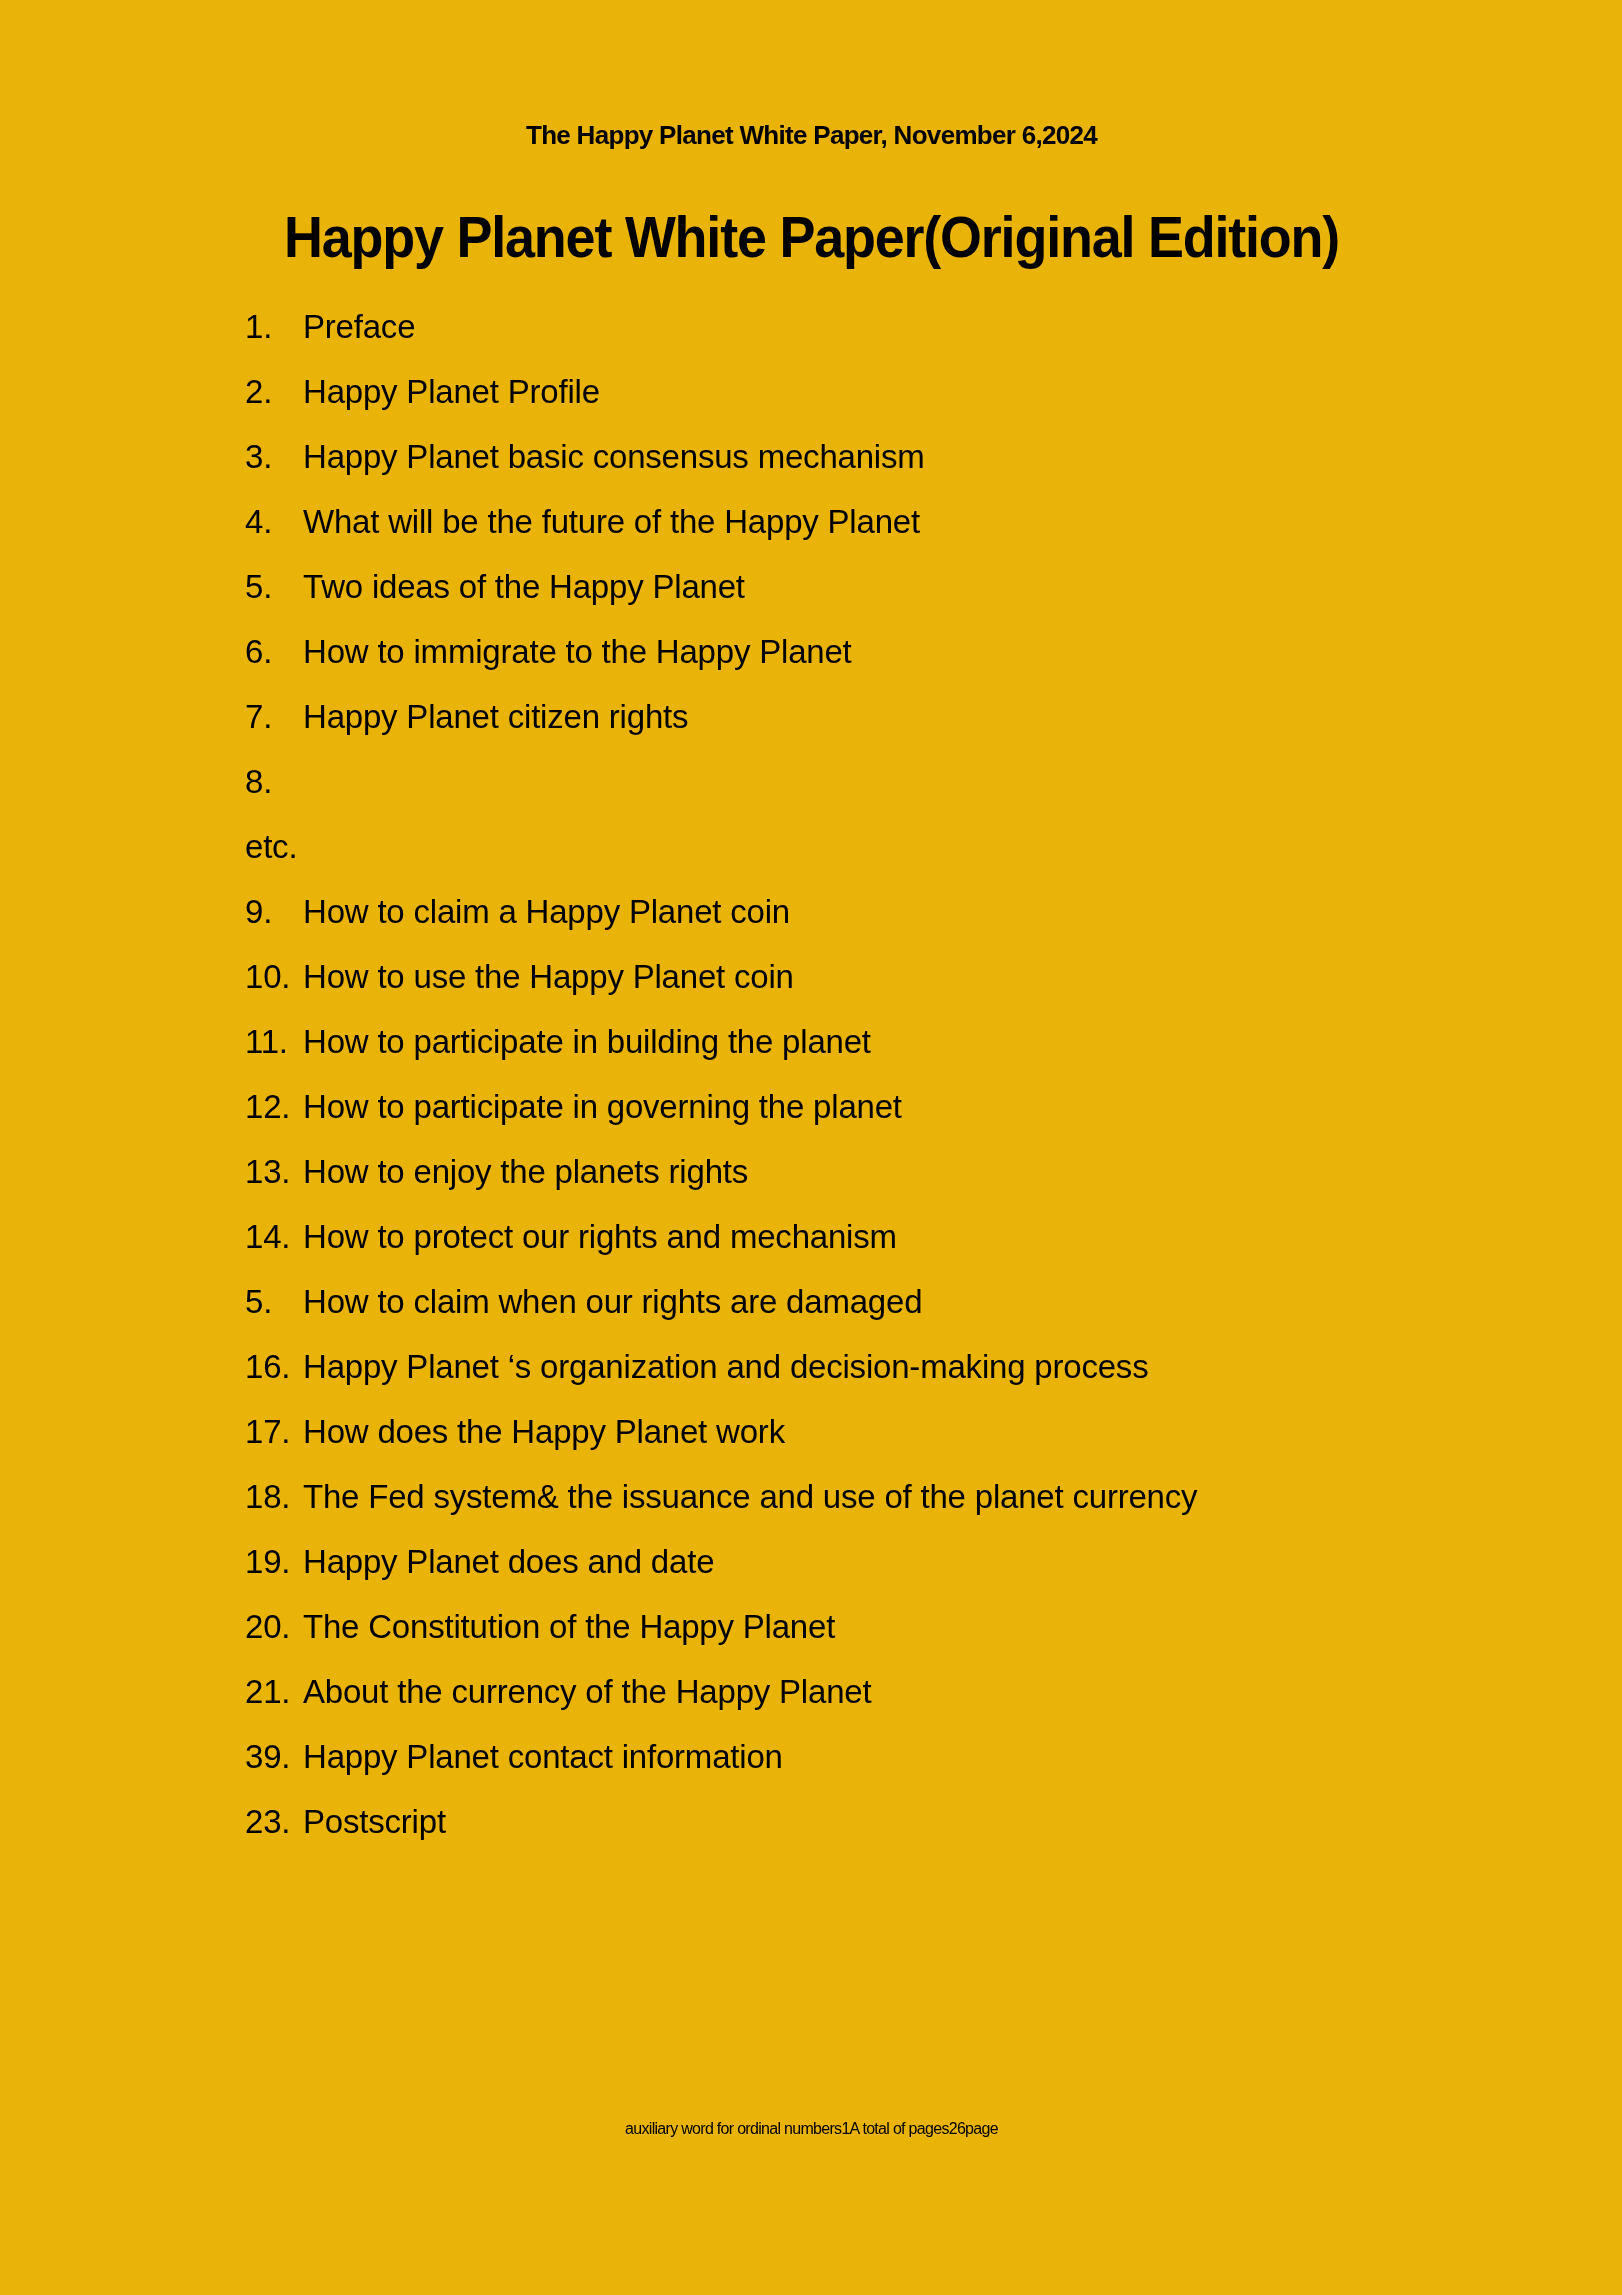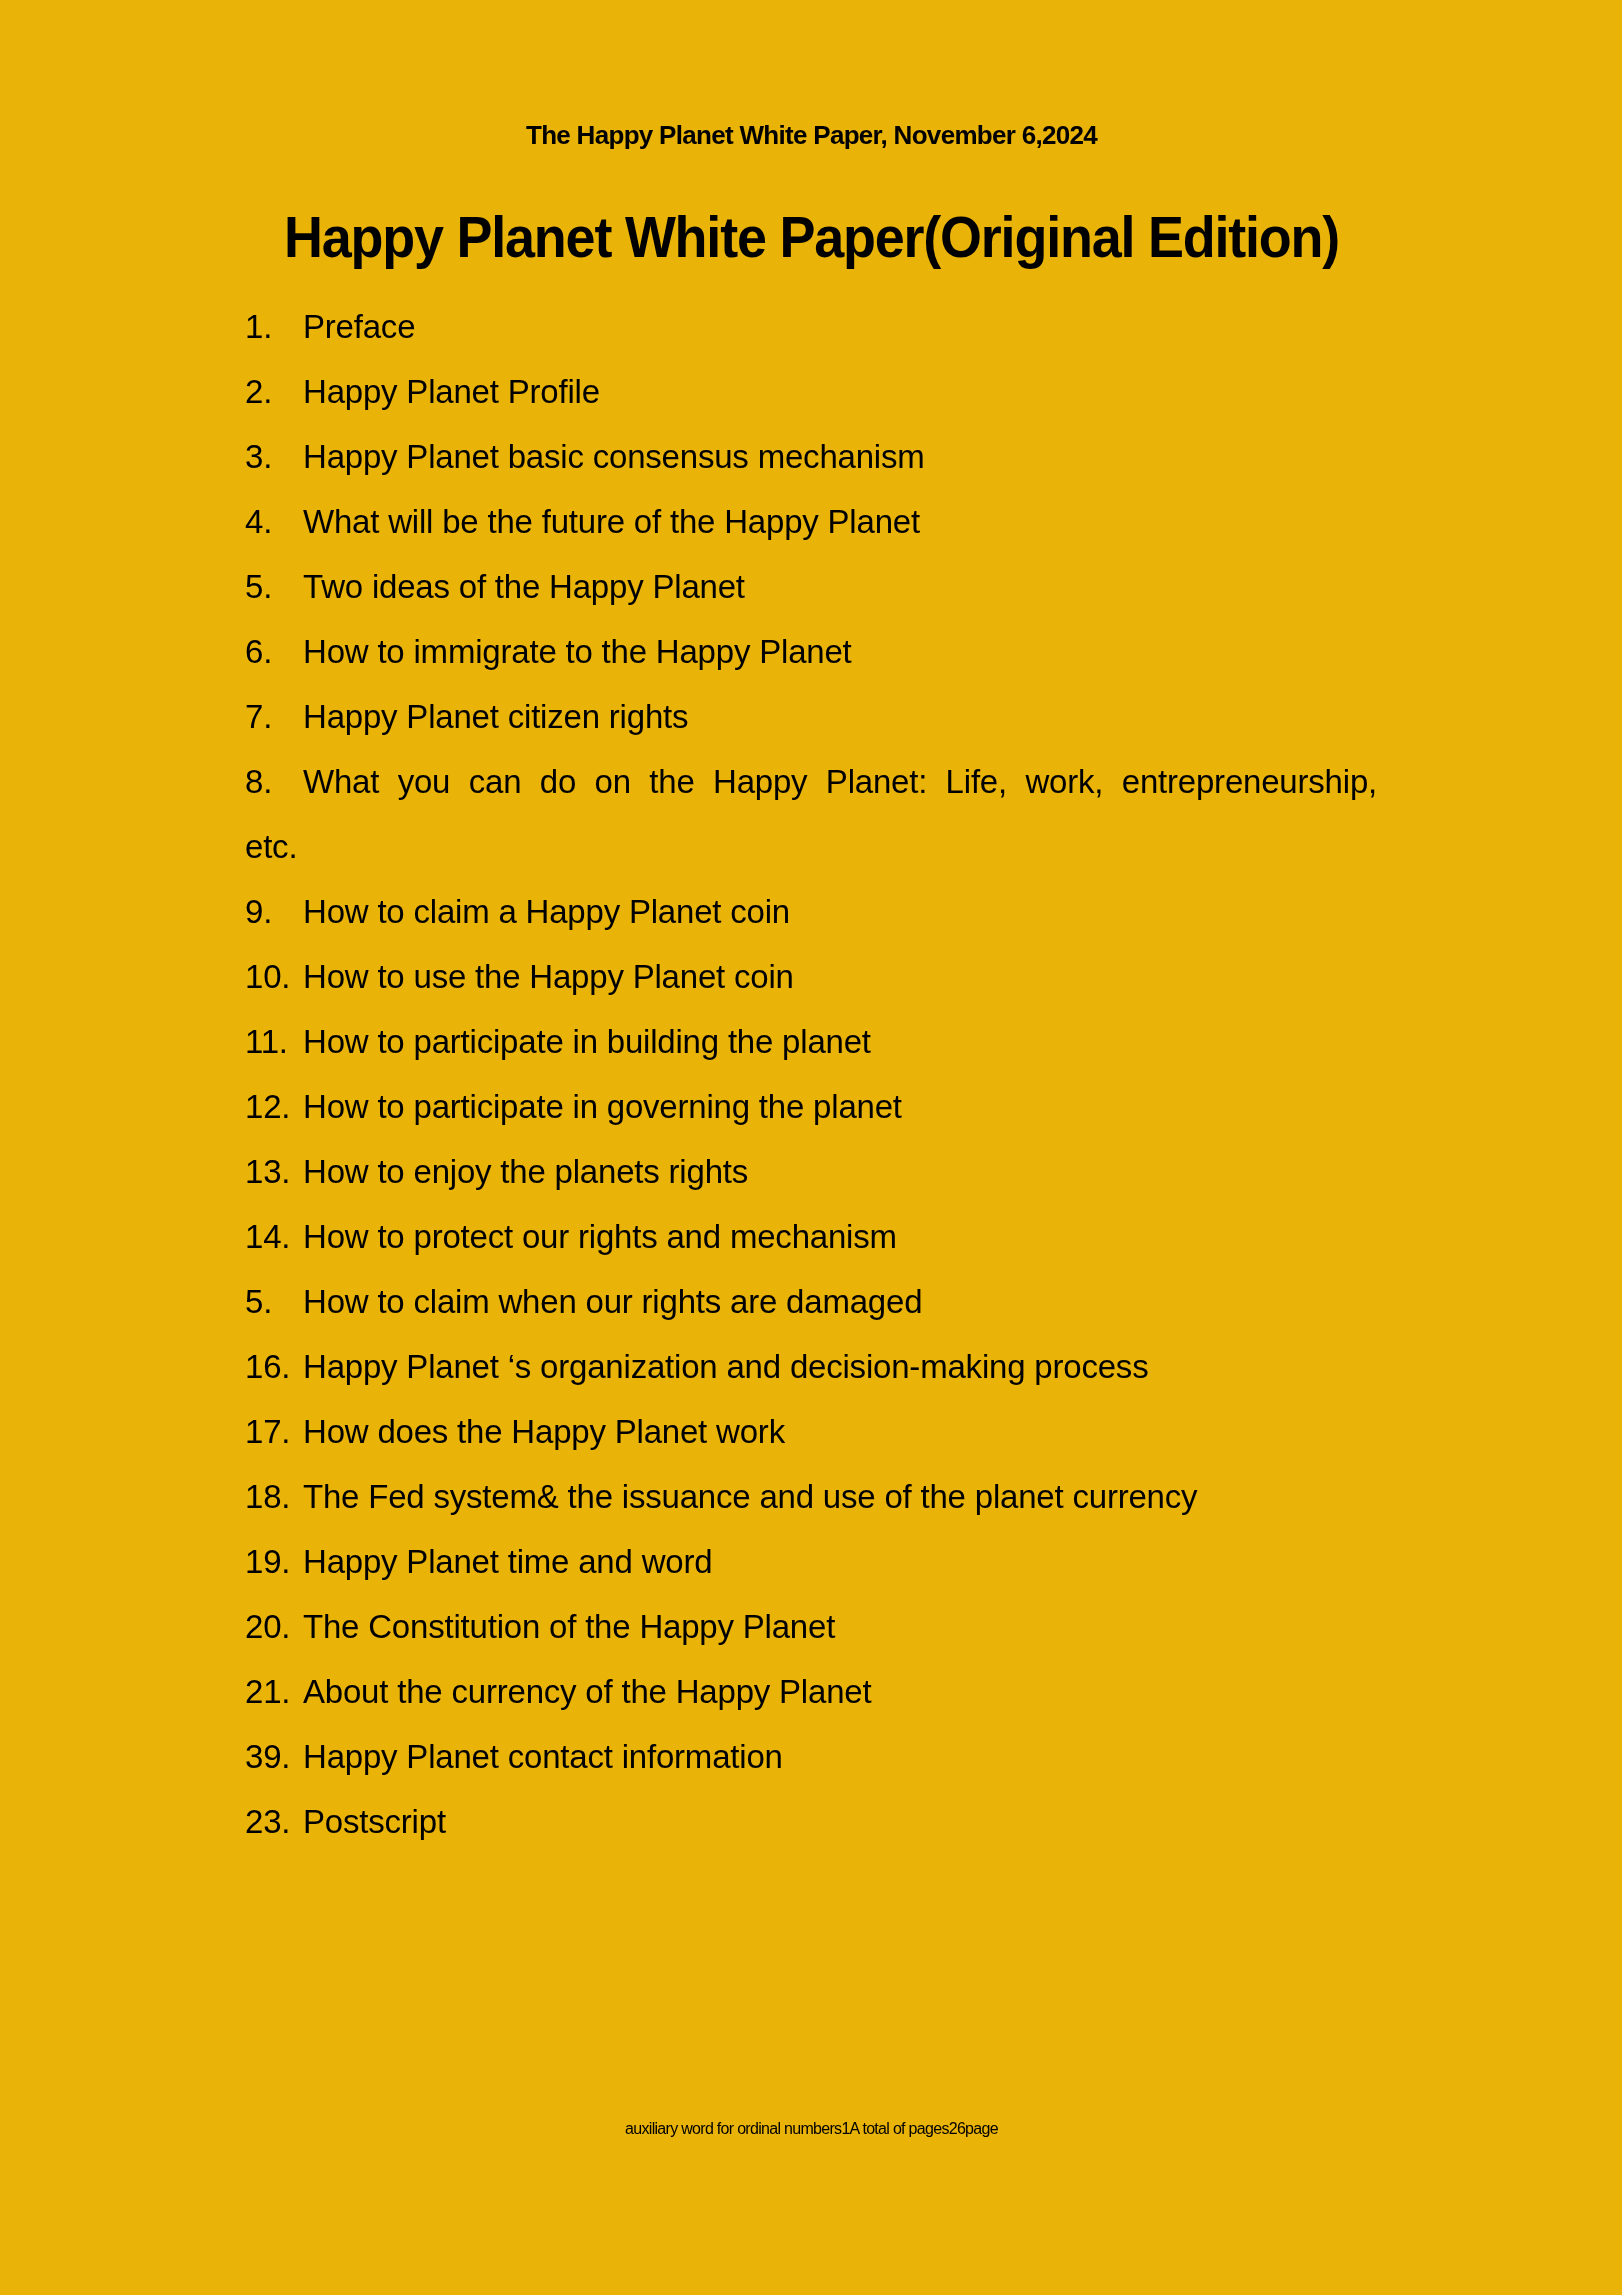--- a/index.html
+++ b/index.html
@@ -115,21 +115,20 @@
     <div class="toc-row">
       <span class="toc-num">6.</span>
       <span class="toc-text">How to immigrate to the Happy Planet</span>
     </div>
     <div class="toc-row">
       <span class="toc-num">7.</span>
       <span class="toc-text">Happy Planet citizen rights</span>
     </div>
     <div class="toc-row justify">
       <span class="toc-num">8.</span>
-      <span class="toc-text">What you can do on the Happy Planet: Life, work, entrepreneurship,</span>
     </div>
     <div class="toc-row cont">
       <span class="toc-text">etc.</span>
     </div>
     <div class="toc-row">
       <span class="toc-num">9.</span>
       <span class="toc-text">How to claim a Happy Planet coin</span>
     </div>
     <div class="toc-row">
       <span class="toc-num">10.</span>
@@ -162,21 +161,21 @@
     <div class="toc-row">
       <span class="toc-num">17.</span>
       <span class="toc-text">How does the Happy Planet work</span>
     </div>
     <div class="toc-row">
       <span class="toc-num">18.</span>
       <span class="toc-text">The Fed system&amp; the issuance and use of the planet currency</span>
     </div>
     <div class="toc-row">
       <span class="toc-num">19.</span>
-      <span class="toc-text">Happy Planet time and word</span>
+      <span class="toc-text">Happy Planet does and date</span>
     </div>
     <div class="toc-row">
       <span class="toc-num">20.</span>
       <span class="toc-text">The Constitution of the Happy Planet</span>
     </div>
     <div class="toc-row">
       <span class="toc-num">21.</span>
       <span class="toc-text">About the currency of the Happy Planet</span>
     </div>
     <div class="toc-row">

